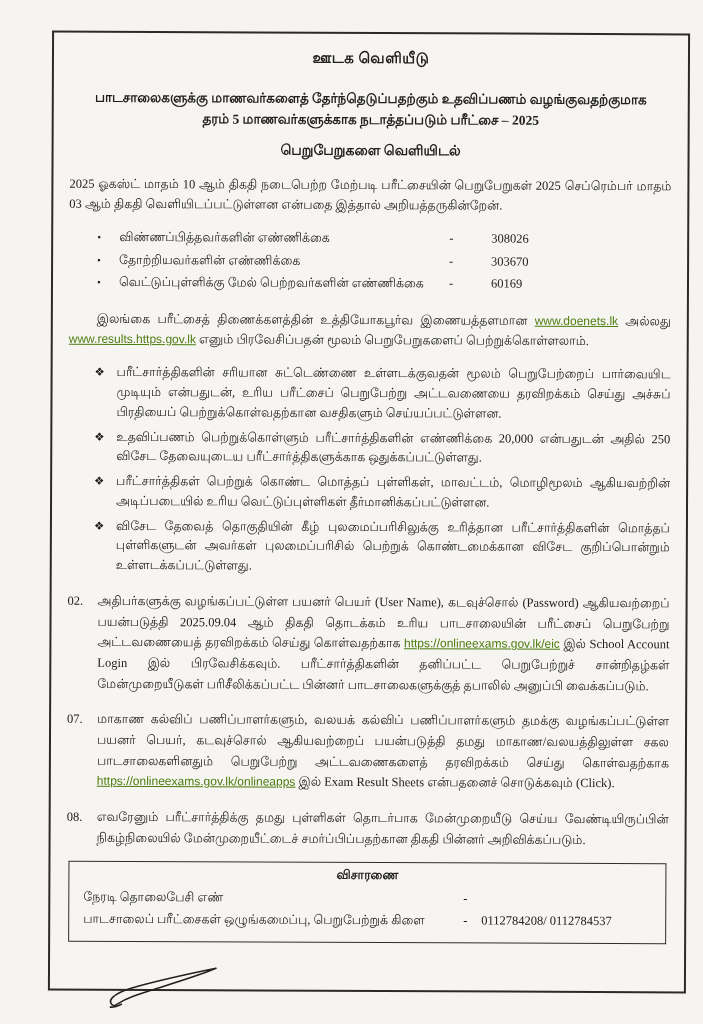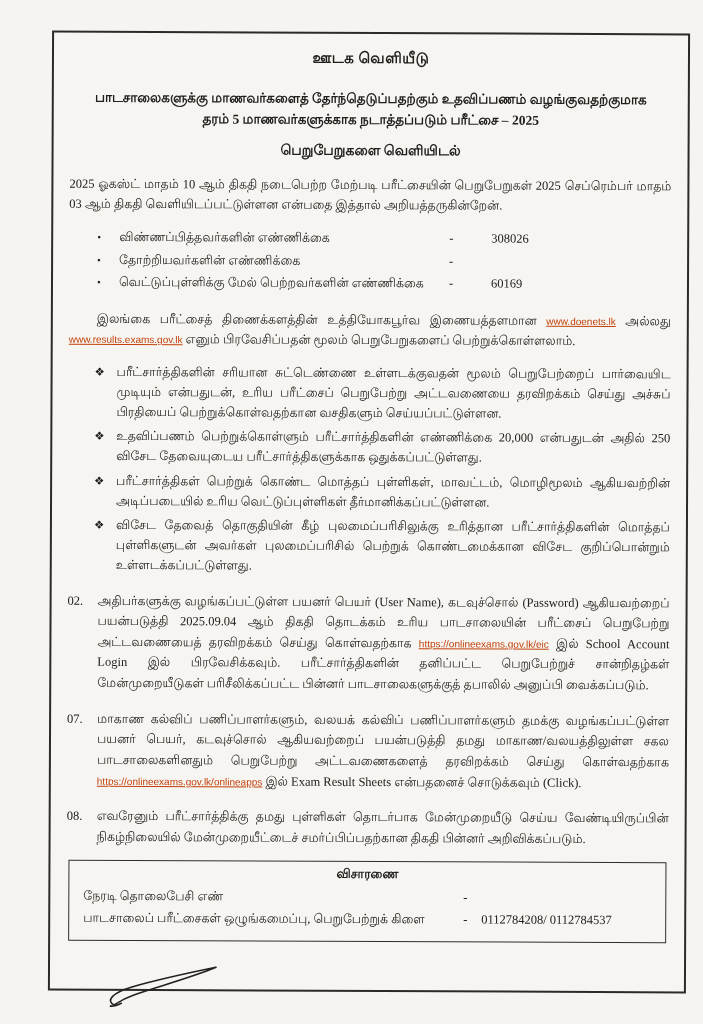--- a/index.html
+++ b/index.html
@@ -41,21 +41,21 @@
   .bullet{ font-size:11px; }
   .diamond-list{ margin-top:14px; }
   .diamond-item{
     display:flex;margin:0 0 5px 26px;font-size:12.5px;line-height:1.58;
   }
   .diamond-item .marker{ width:22px;flex:0 0 22px;font-size:11.5px; }
   .diamond-item .txt{ flex:1;text-align:justify; }
   .numbered{ display:flex;margin-top:15px;font-size:12.5px;line-height:1.65; }
   .numbered .num{ width:30px;flex:0 0 30px; }
   .numbered .txt{ flex:1;text-align:justify; }
-  .link{ text-decoration:underline;color:#c2410c;font-family:"Liberation Sans","DejaVu Sans",sans-serif;font-size:10px; }
+  .link{ text-decoration:underline;color:#4d7c0f;font-family:"Liberation Sans","DejaVu Sans",sans-serif;font-size:12px; }
   .inquiry-box{
     border:1.5px solid #2f2e2b;margin:13px 2px 0 2px;
     padding:5px 14px 10px 14px;font-size:12.5px;
   }
   .inquiry-title{ text-align:center;font-weight:bold;margin-bottom:4px; }
   .inquiry-row{
     display:grid;grid-template-columns:380px 18px 1fr;
     line-height:1.75;align-items:baseline;
   }
   .inquiry-row .val{ white-space:pre; }
@@ -82,31 +82,32 @@
     <div class="stat-row">
       <span class="bullet">•</span>
       <span>விண்ணப்பித்தவர்களின் எண்ணிக்கை</span>
       <span>-</span>
       <span>308026</span>
     </div>
     <div class="stat-row">
       <span class="bullet">•</span>
       <span>தோற்றியவர்களின் எண்ணிக்கை</span>
       <span>-</span>
+      <span>303670</span>
     </div>
     <div class="stat-row">
       <span class="bullet">•</span>
       <span>வெட்டுப்புள்ளிக்கு மேல் பெற்றவர்களின் எண்ணிக்கை</span>
       <span>-</span>
       <span>60169</span>
     </div>
   </div>
 
   <div class="para indent">
-    <span>இலங்கை பரீட்சைத் திணைக்களத்தின் உத்தியோகபூர்வ இணையத்தளமான </span><span class="link">www.doenets.lk</span><span> அல்லது </span><span class="link">www.results.exams.gov.lk</span><span> எனும் பிரவேசிப்பதன் மூலம் பெறுபேறுகளைப் பெற்றுக்கொள்ளலாம்.</span>
+    <span>இலங்கை பரீட்சைத் திணைக்களத்தின் உத்தியோகபூர்வ இணையத்தளமான </span><span class="link">www.doenets.lk</span><span> அல்லது </span><span class="link">www.results.https.gov.lk</span><span> எனும் பிரவேசிப்பதன் மூலம் பெறுபேறுகளைப் பெற்றுக்கொள்ளலாம்.</span>
   </div>
 
   <div class="diamond-list">
     <div class="diamond-item">
       <span class="marker">❖</span>
       <span class="txt">பரீட்சார்த்திகளின் சரியான சுட்டெண்ணை உள்ளடக்குவதன் மூலம் பெறுபேற்றைப் பார்வையிட முடியும் என்பதுடன், உரிய பரீட்சைப் பெறுபேற்று அட்டவணையை தரவிறக்கம் செய்து அச்சுப் பிரதியைப் பெற்றுக்கொள்வதற்கான வசதிகளும் செய்யப்பட்டுள்ளன.</span>
     </div>
     <div class="diamond-item">
       <span class="marker">❖</span>
       <span class="txt">உதவிப்பணம் பெற்றுக்கொள்ளும் பரீட்சார்த்திகளின் எண்ணிக்கை 20,000 என்பதுடன் அதில் 250 விசேட தேவையுடைய பரீட்சார்த்திகளுக்காக ஒதுக்கப்பட்டுள்ளது.</span>

